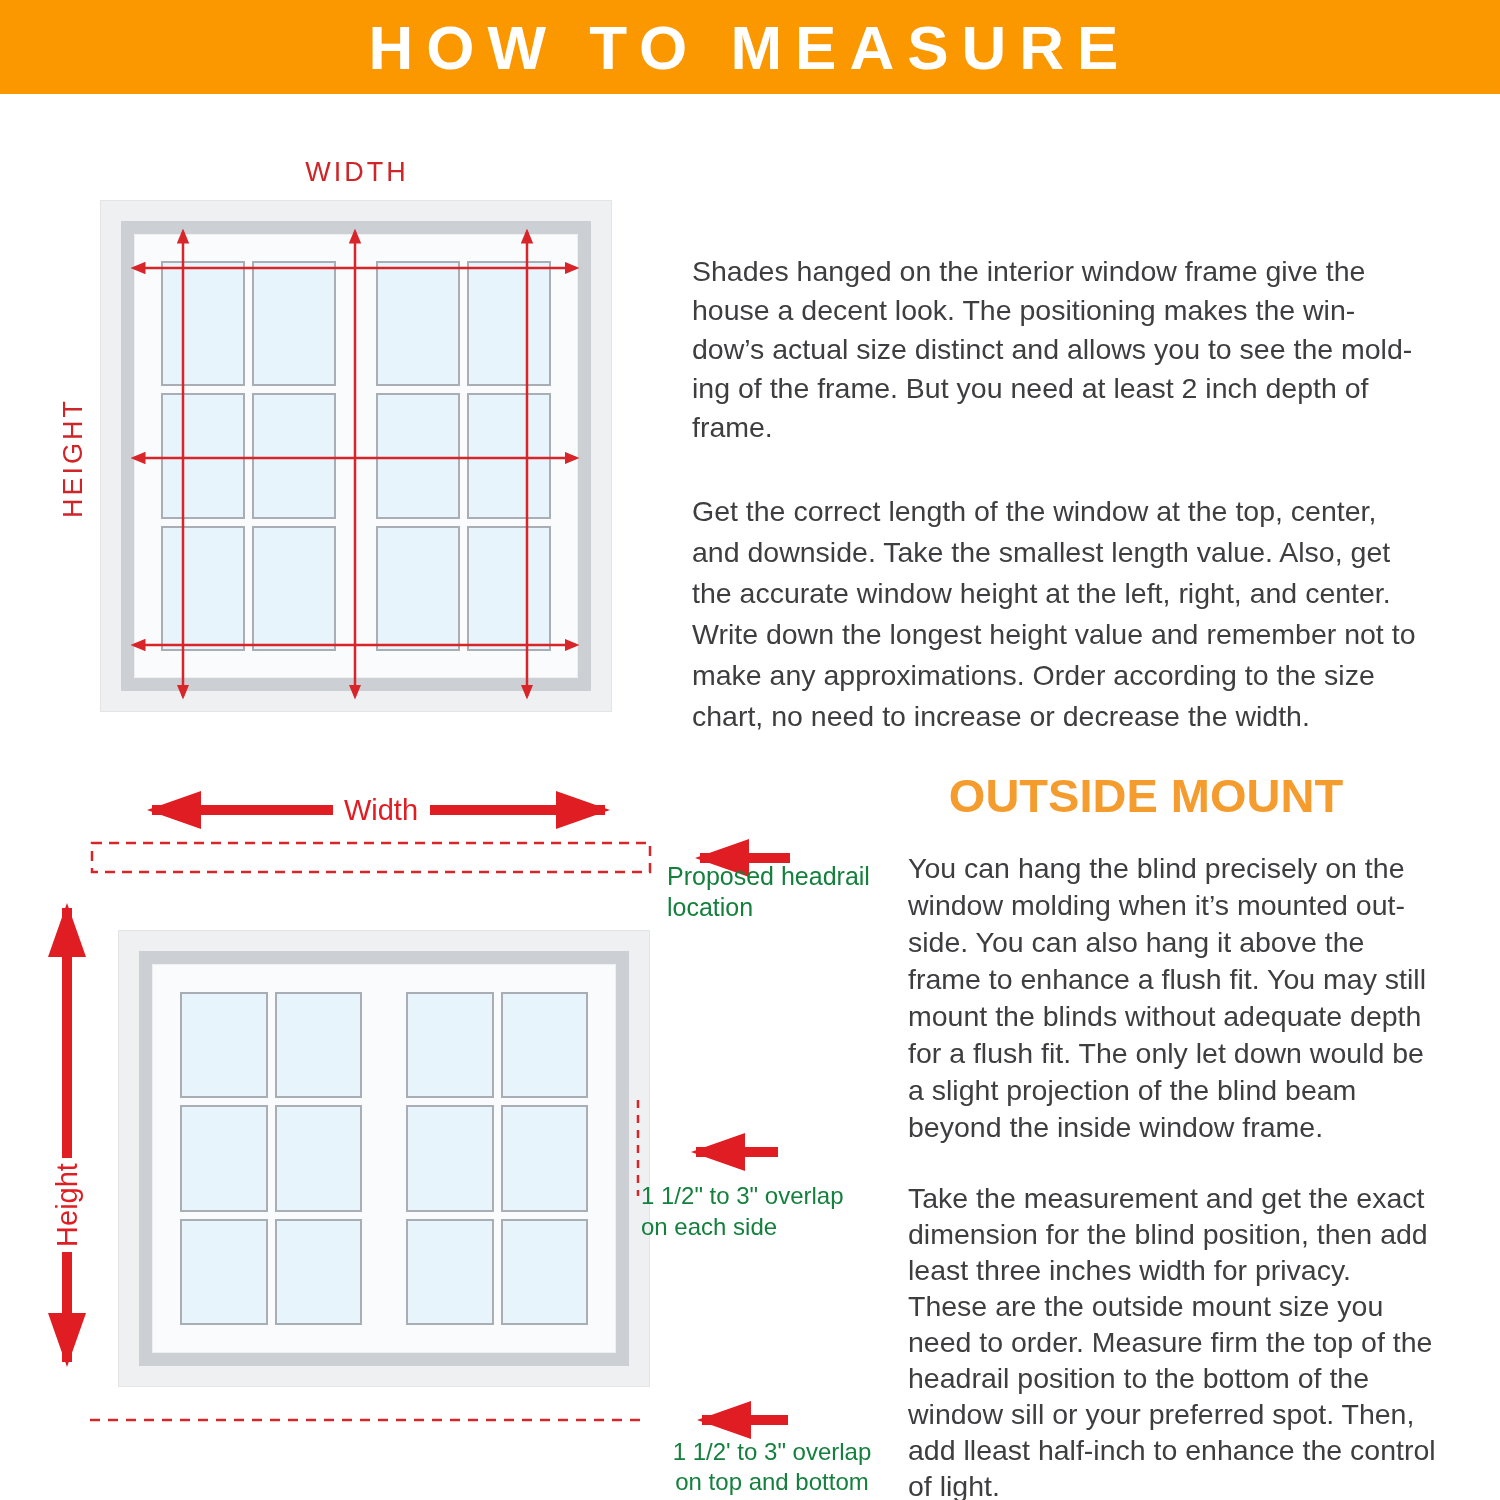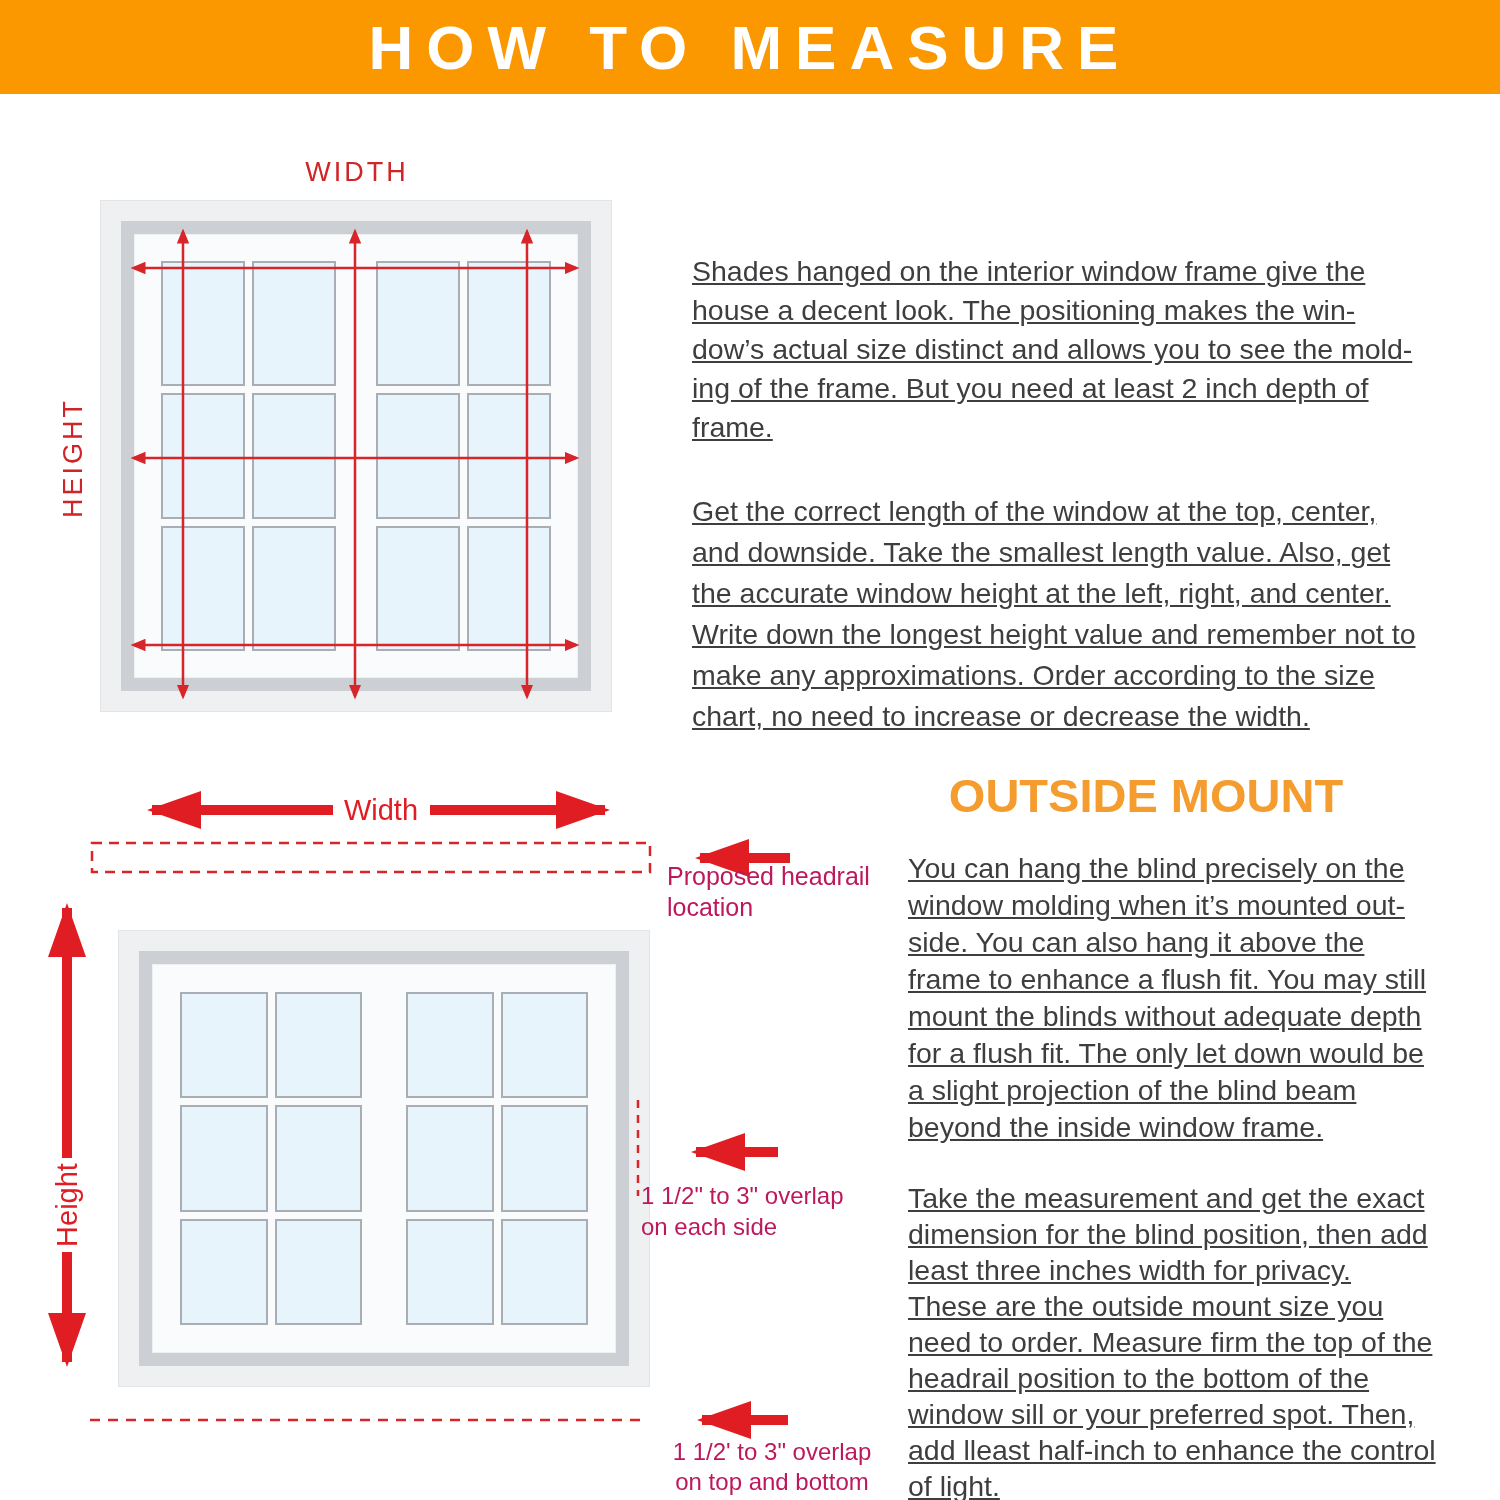--- a/index.html
+++ b/index.html
@@ -22,36 +22,36 @@
   .win-bottom{left:118px;top:930px;width:530px;height:455px;}
   .w-ring{position:absolute;inset:20px;background:#ccd0d4;}
   .w-inner{position:absolute;inset:13px;background:#fafbfc;box-shadow:inset 0 0 0 1px #edeff0;}
   .sashes{position:absolute;inset:27px;display:flex;gap:40px;}
   .win-bottom .sashes{inset:28px;gap:44px;}
   .sash{flex:1;display:grid;grid-template-columns:1fr 1fr;grid-template-rows:1fr 1fr 1fr;gap:7px;}
   .pane{background:#e8f4fb;border:2px solid #a9aeb4;display:block;}
   
   .overlay{position:absolute;left:0;top:0;width:1500px;height:1500px;pointer-events:none;}
   
-  .rlabel{position:absolute;color:#be185d;white-space:pre-line;}
+  .rlabel{position:absolute;color:#15803d;white-space:pre-line;}
   .lbl-width-top{left:357px;top:172px;transform:translate(-50%,-50%);font-size:27px;letter-spacing:3px;color:#cf2428;}
   .lbl-height-top{left:73px;top:458px;transform:translate(-50%,-50%) rotate(-90deg);font-size:27px;letter-spacing:3px;color:#cf2428;}
   .lbl-width-bottom{left:381px;top:810px;transform:translate(-50%,-50%);font-size:29px;color:#e01d22;}
   .lbl-height-bottom{left:67px;top:1205px;transform:translate(-50%,-50%) rotate(-90deg);font-size:29px;color:#e01d22;}
   .lbl-headrail{left:667px;top:861px;font-size:25px;line-height:31px;}
   .lbl-side-overlap{left:641px;top:1180px;font-size:24px;line-height:31px;}
   .lbl-bottom-overlap{left:772px;top:1437px;transform:translateX(-50%);text-align:center;font-size:24px;line-height:30px;}
   
   .heading{
     position:absolute;color:#f59c2e;font-weight:700;font-size:47px;margin:0;text-align:center;
   }
   .h-inside{left:692px;top:160px;width:786px;}
   .h-outside{left:836px;top:768px;width:620px;}
   .para{
-    position:absolute;color:#3e3e40;font-size:28.5px;white-space:pre-line;margin:0;text-decoration:underline;
+    position:absolute;color:#3e3e40;font-size:28.5px;white-space:pre-line;margin:0;
   }
   .p1{left:692px;top:252px;width:800px;line-height:39px;}
   .p2{left:692px;top:491px;width:800px;line-height:41px;}
   .p3{left:908px;top:850px;width:600px;line-height:37px;}
   .p4{left:908px;top:1180px;width:600px;line-height:36px;}
 </style>
 </head>
 <body>
 
 <div class="canvas">

